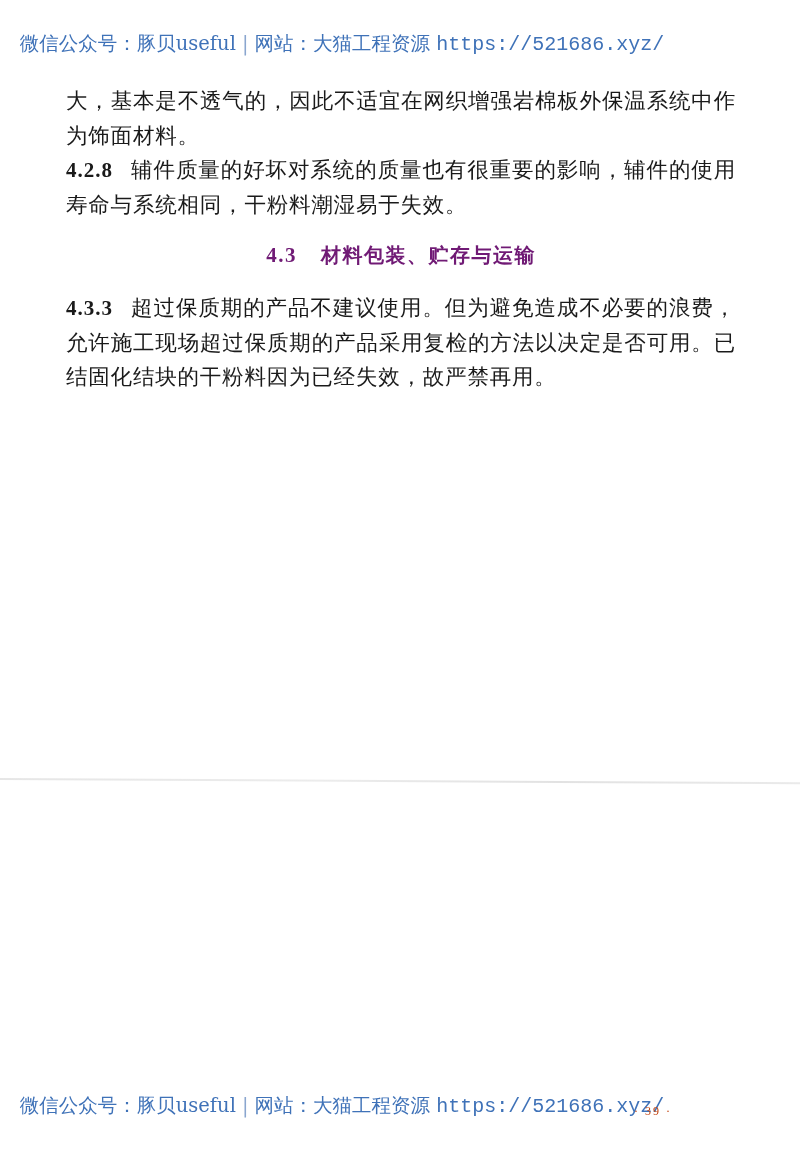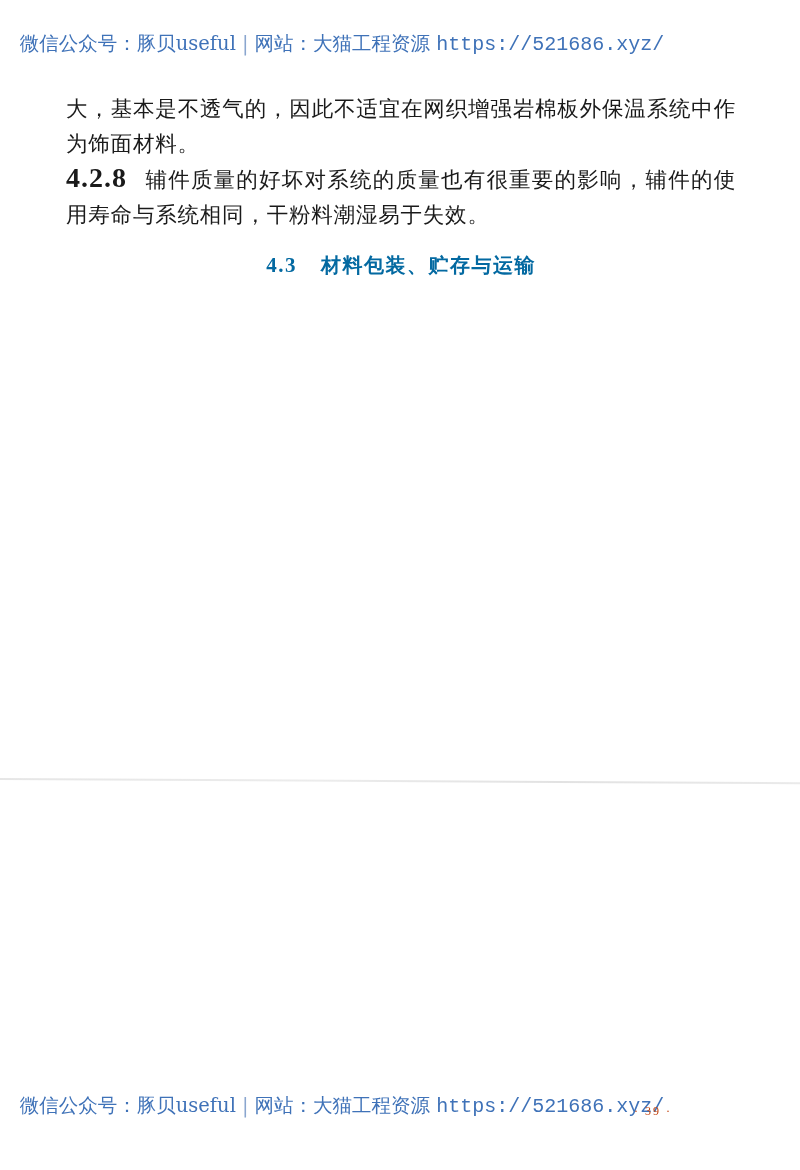--- a/index.html
+++ b/index.html
@@ -33,47 +33,47 @@
   .watermark .sep {
     color: #8aa6cf;
     margin: 0 6px;
   }
   .wm-top { top: 30px; }
   .wm-bottom { top: 1092px; }
 
   .page {
     position: absolute;
     left: 66px;
-    top: 92px;
+    top: 84px;
     width: 670px;
   }
   .para {
     font-size: 21.5px;
     line-height: 34.5px;
     text-align: justify;
     text-align-last: left;
     margin: 0;
     letter-spacing: 0.8px;
   }
   .clause-no {
     font-family: "Liberation Serif", "DejaVu Serif", serif;
     font-weight: bold;
-    font-size: 28px;
+    font-size: 21px;
     letter-spacing: 1px;
     margin-right: 18px;
     margin-top: 48px;
   }
   .section-title {
     text-align: center;
     font-family: "DejaVu Sans", "Liberation Sans", sans-serif;
     font-size: 20px;
     font-weight: bold;
     margin: 20px 0 22px 0;
     letter-spacing: 1.5px;
-    color: #0369a1;
+    color: #701a75;
   }
   .section-title .sec-no {
     font-family: "Liberation Serif", "DejaVu Serif", serif;
     font-size: 21px;
     margin-right: 24px;
   }
   .scan-line {
     position: absolute;
     left: 0;
     top: 778px;
@@ -107,20 +107,23 @@
   <p class="para">
     <span class="clause-no">4.2.8</span><span>辅件质量的好坏对系统的质量也有很重要的影响，辅件的使用寿命与系统相同，干粉料潮湿易于失效。</span>
   </p>
 
   <div class="section-title">
     <span class="sec-no">4.3</span><span>材料包装、贮存与运输</span>
   </div>
 
 
 
+  <p class="para">
+    <span class="clause-no">4.3.3</span><span>超过保质期的产品不建议使用。但为避免造成不必要的浪费，允许施工现场超过保质期的产品采用复检的方法以决定是否可用。已结固化结块的干粉料因为已经失效，故严禁再用。</span>
+  </p>
 </div>
 
 <div class="scan-line"></div>
 
 <div class="watermark wm-bottom">
   <span>微信公众号：豚贝useful</span><span class="sep">|</span><span>网站：大猫工程资源</span>
   <span class="url">https://521686.xyz/</span>
 </div>
 
 <div class="page-number">· 39 ·</div>

